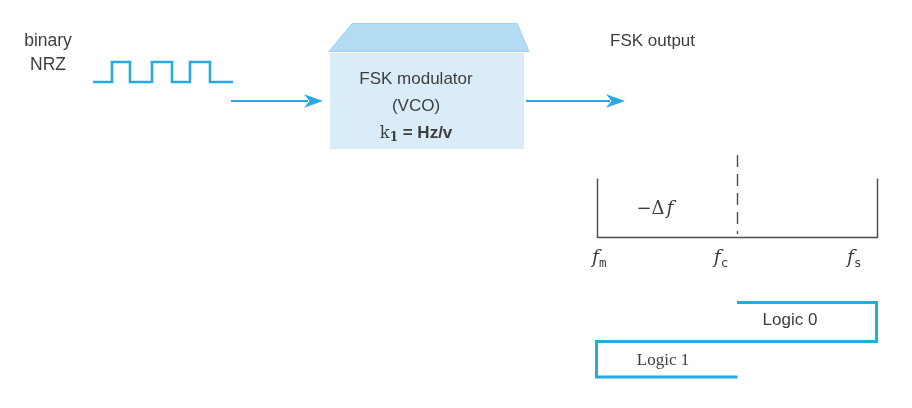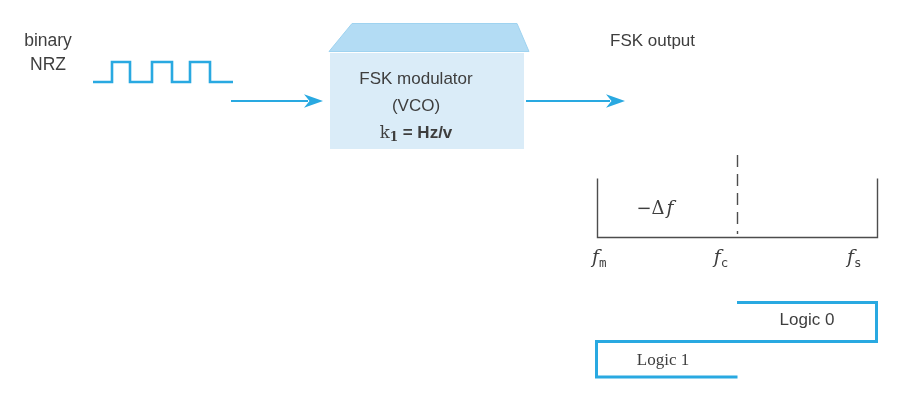--- a/index.html
+++ b/index.html
@@ -29,21 +29,21 @@
   .mathf { font-family:"DejaVu Serif", serif; font-style:italic; font-size:19px; margin-left:2px; }
   .sub   { font-family:"DejaVu Sans Mono", monospace; font-size:12.5px; vertical-align:-4px; }
   .tick-label { top:245px; font-size:19px; }
   .neg-dev { left:605px; }
   .pos-dev { left:770px; }
   .tick-fm { left:590px; }
   .tick-fc { left:690px; width:60px; text-align:center; }
   .tick-fs { left:845px; width:60px; text-align:left; }
 
   .logic-label { font-size:17px; width:100px; text-align:center; }
-  .logic0 { left:757px; top:310px;text-align:center; }
+  .logic0 { left:740px; top:310px;text-align:center; }
   .logic1 { left:613px; top:350px;font-family:Liberation Serif, serif; }
 </style>
 </head>
 <body>
 
 <div class="stage">
 
   <svg width="912" height="408" viewBox="0 0 912 408">
 
     <polyline class="accent-stroke" stroke-width="2.6" points="93,82 112,82 112,62 130,62 130,82 152,82 152,62 172,62 172,82 190,82 190,62 210,62 210,82 233,82"></polyline>

